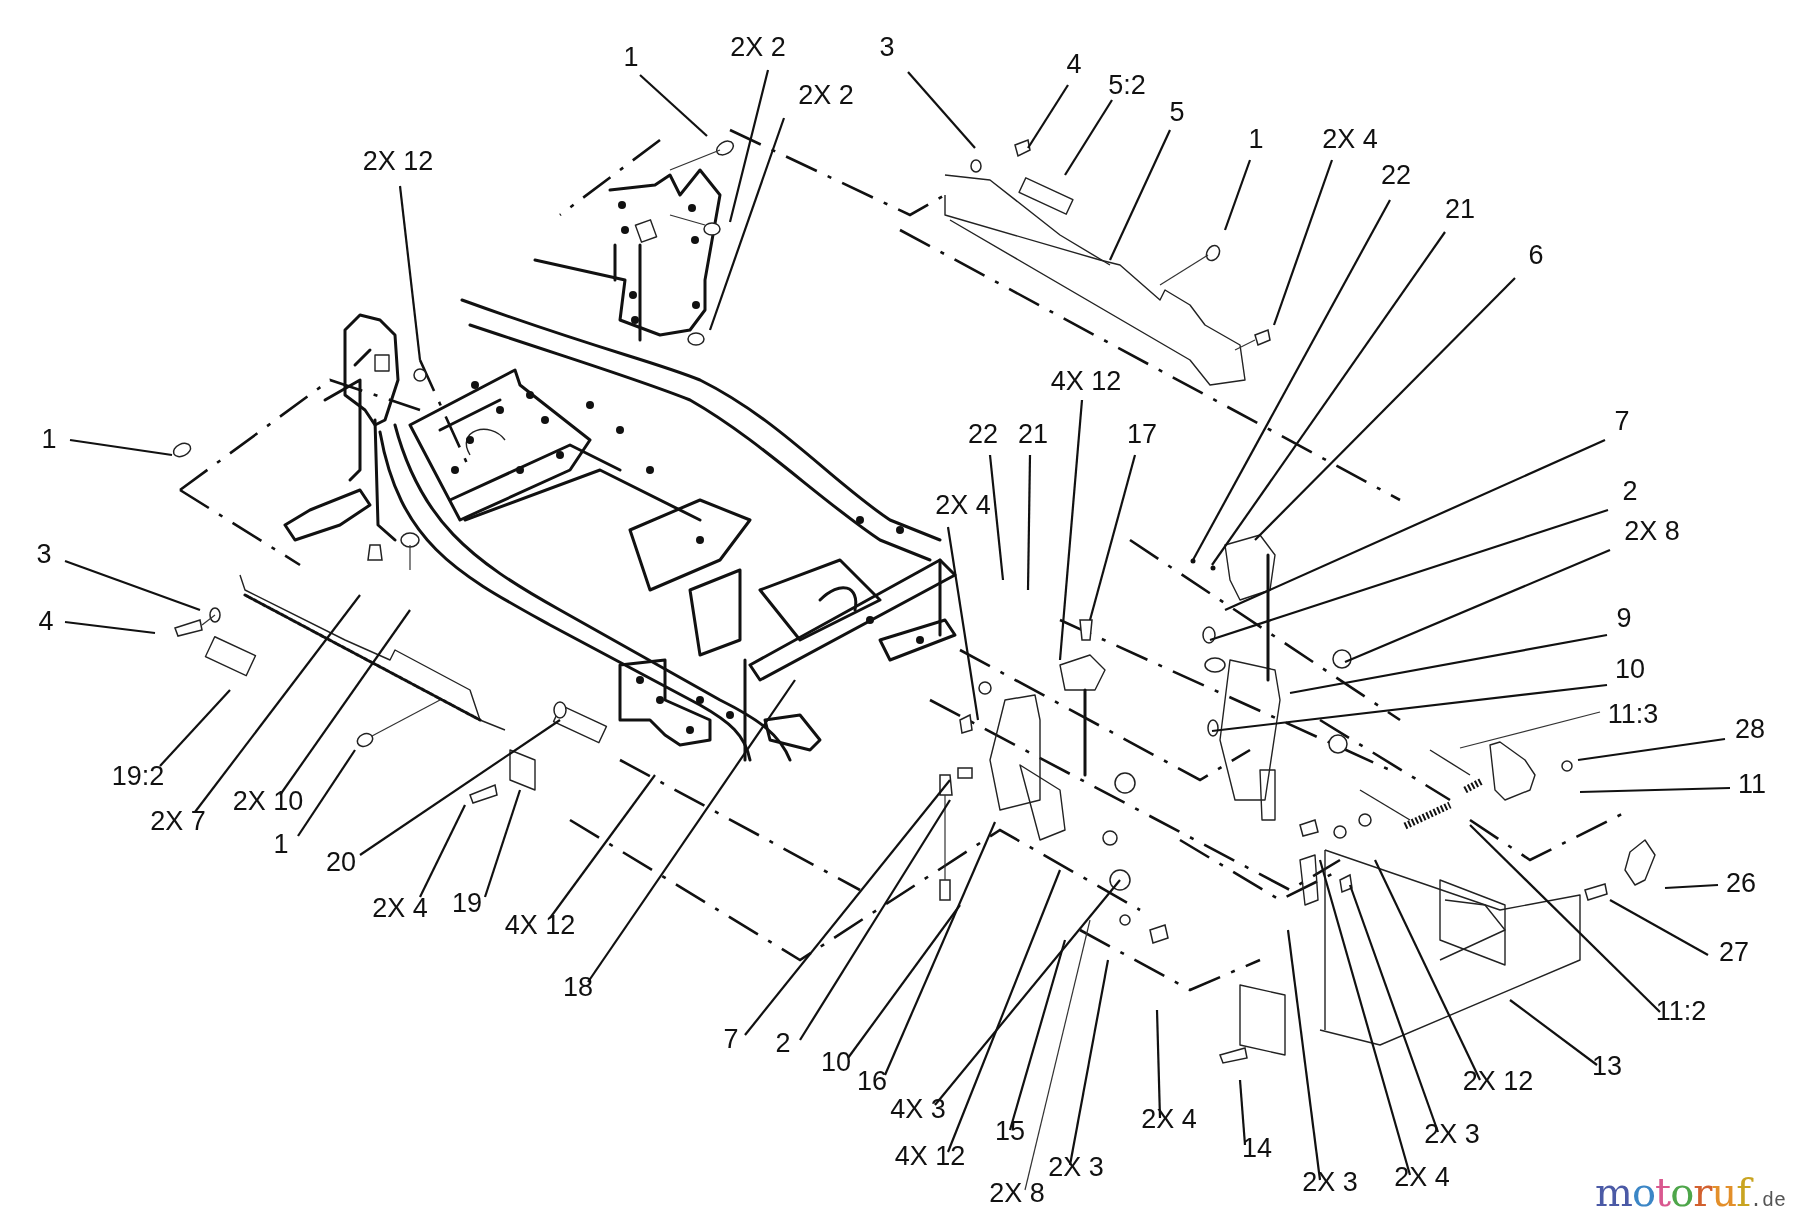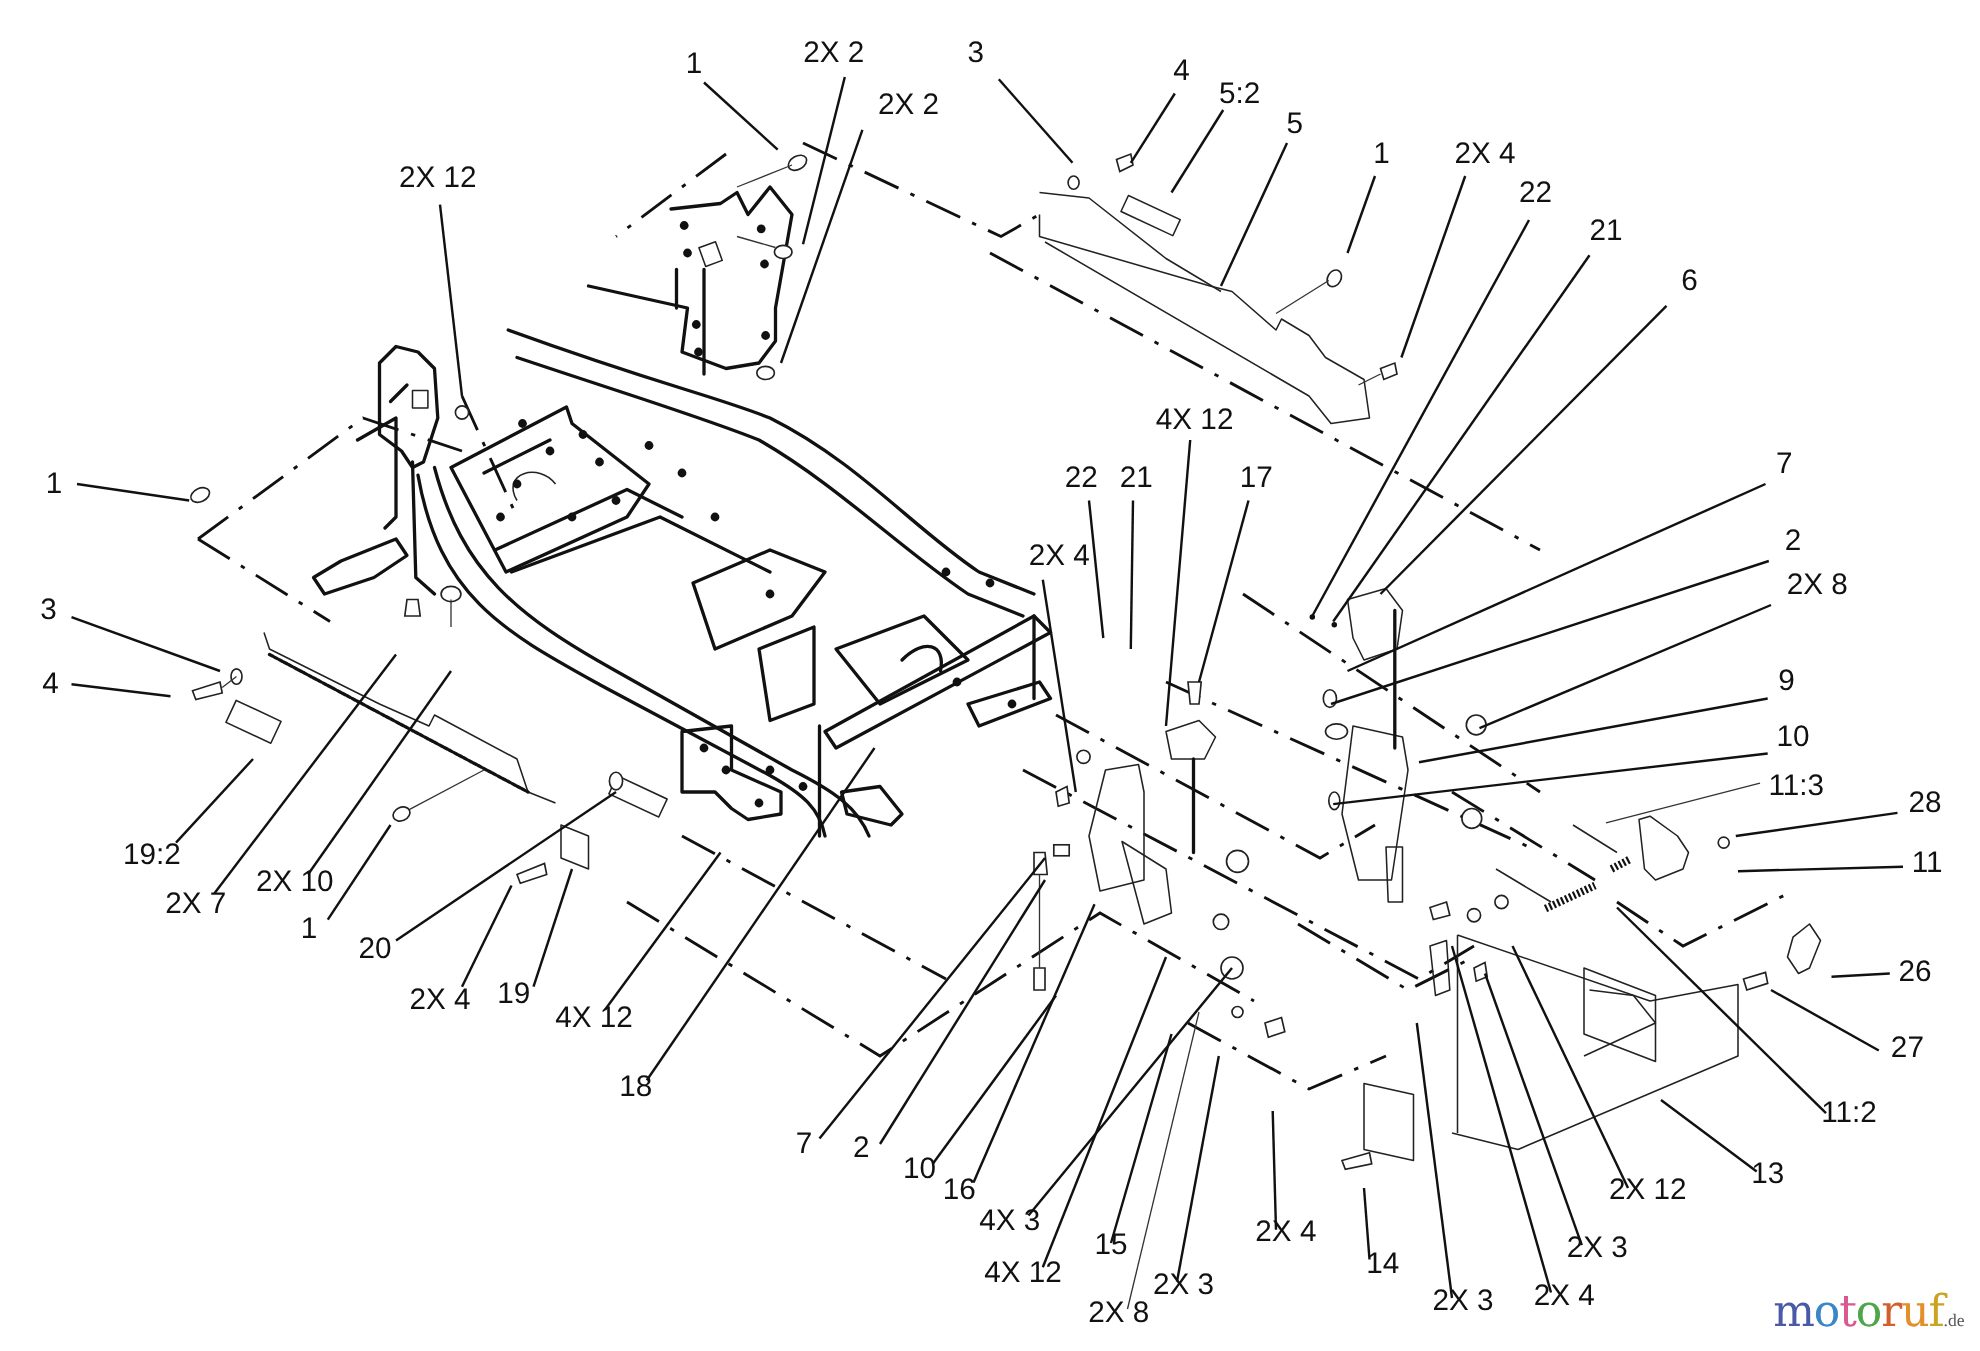--- a/index.html
+++ b/index.html
@@ -10,21 +10,21 @@
   .part-thin { fill: none; stroke: #222; stroke-width: 1.4; stroke-linejoin: round; }
   .hole { fill: #111; }
   .chain { fill: none; stroke: #111; stroke-width: 2.6; stroke-dasharray: 34 12 4 12; }
   .leader { stroke: #111; stroke-width: 2.2; }
   .leader-thin { stroke: #333; stroke-width: 1.2; }
   .callout { font-family: "Liberation Sans", sans-serif; font-size: 27px; fill: #111; }
   .hw { fill: #fff; stroke: #222; stroke-width: 1.5; }
   .spring { fill: none; stroke: #111; stroke-width: 7; stroke-dasharray: 2 2; }
   #logo { position: absolute; right: 14px; bottom: 16px; font-family: "DejaVu Serif", serif;
           font-size: 40px; letter-spacing: -1px; line-height: 1; }
-  #logo .tld { font-family: Liberation Serif, serif; font-size: 16px; letter-spacing: 0; }
+  #logo .tld { font-family: Liberation Mono, monospace; font-size: 20px; letter-spacing: 0; }
 </style>
 </head>
 <body>
 
 <svg id="diagram" viewBox="0 0 1800 1228" xmlns="http://www.w3.org/2000/svg">
 
   <g>
     <path class="chain" d="M 730 130 L 910 215 L 945 195"></path>
     <path class="chain" d="M 660 140 L 560 215"></path>
     <path class="chain" d="M 900 230 L 1400 500"></path>

